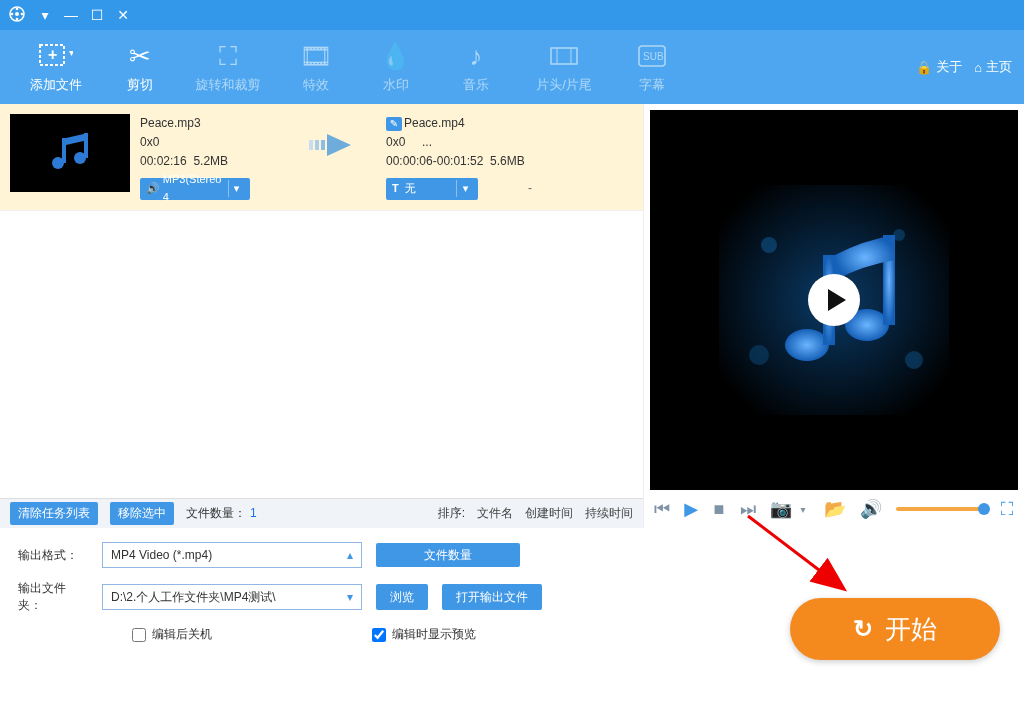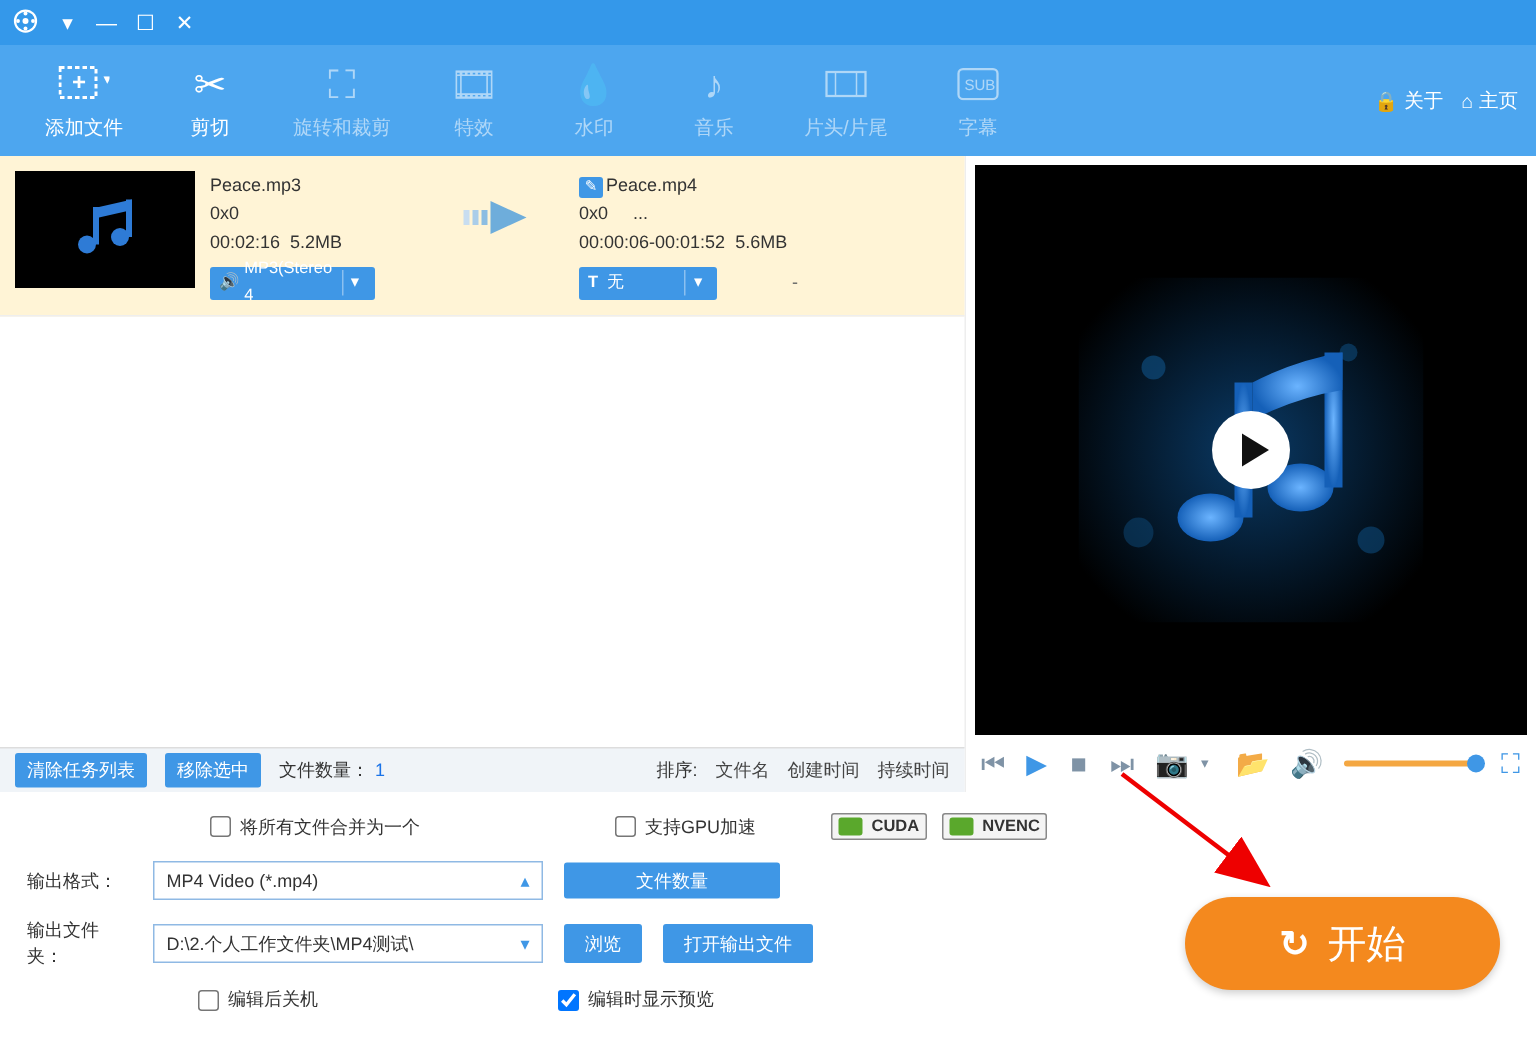--- a/index.html
+++ b/index.html
@@ -255,40 +255,20 @@
       <span class="pbtn grey" style="font-size:10px;margin-left:-10px;">▾</span>
       <span class="pbtn">📂</span>
       <span class="pbtn">🔊</span>
       <div class="volslider"></div>
       <span class="pbtn">⛶</span>
     </div>
   </div>
 </div>
 
 <div class="bottom">
-  <div class="brow">
-    <label class="cb">
-        <input type="checkbox" style="">
-        <span>将所有文件合并为一个</span>
-      </label>
-    <label class="cb" style="margin-left:80px;">
-        <input type="checkbox" style="">
-        <span>支持GPU加速</span>
-      </label>
-    <div class="badges">
-      <span>
-          <i class="nv"></i>
-          <b>CUDA</b>
-        </span>
-      <span>
-          <i class="nv"></i>
-          <b>NVENC</b>
-        </span>
-    </div>
-  </div>
 
   <div class="frow">
     <span class="flabel">输出格式：</span>
     <div class="combo">
       <span>MP4 Video (*.mp4)</span>
       <span class="caret">▴</span>
     </div>
     <span class="bluebtn wide">文件数量</span>
   </div>
 

